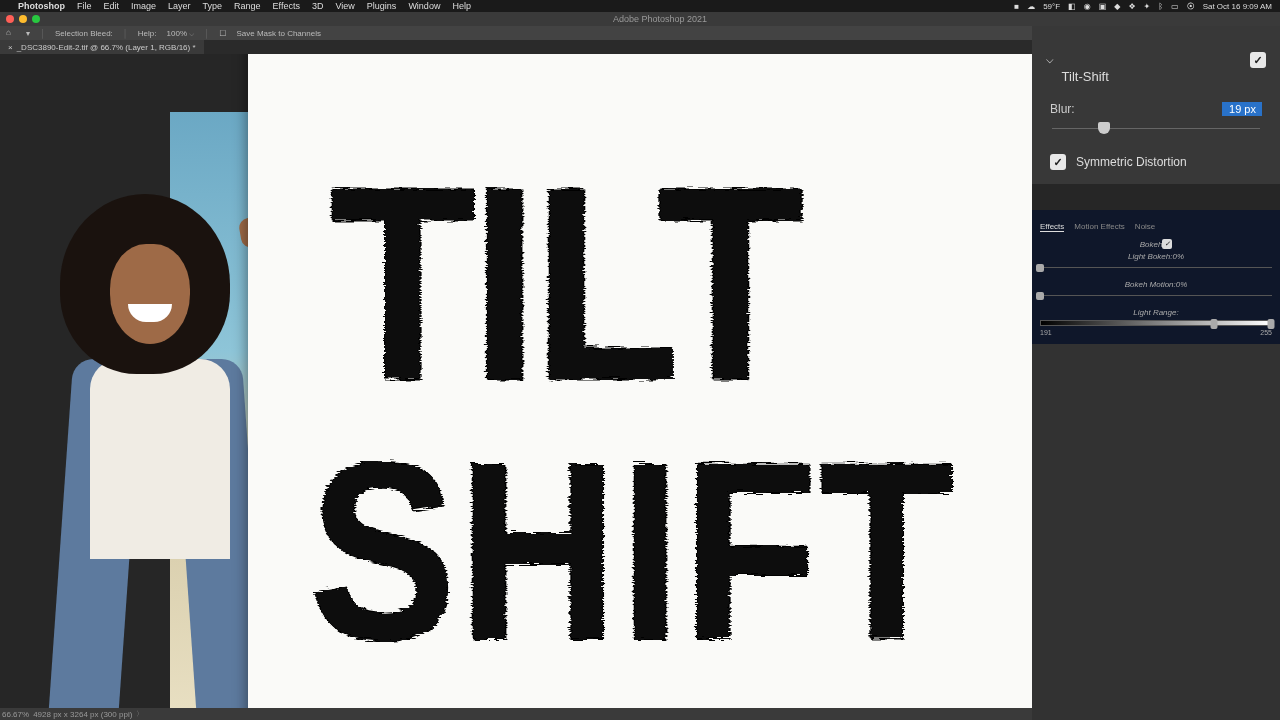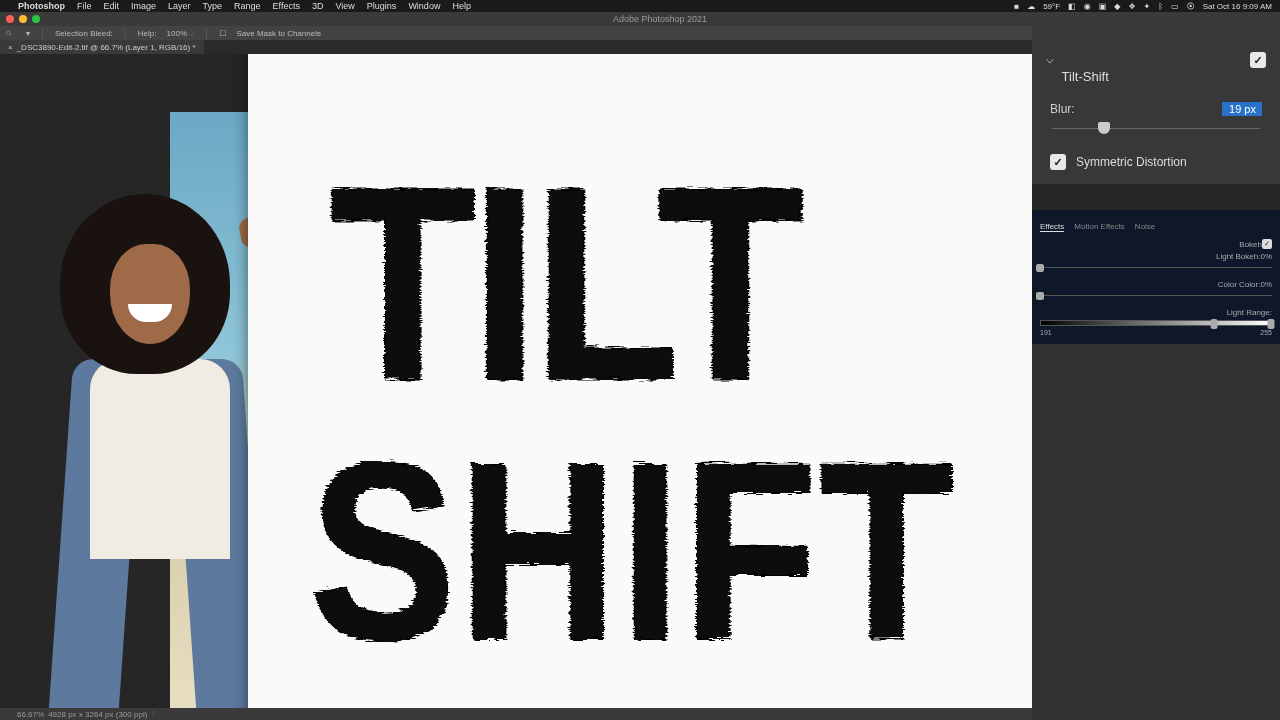--- a/index.html
+++ b/index.html
@@ -45,21 +45,21 @@
 .person .hand1 { position:absolute; left:210px; top:42px; width:40px; height:30px; background:#9e6a47; border-radius:10px; transform:rotate(-10deg); }
 .person .hand2 { position:absolute; left:220px; top:340px; width:45px; height:35px; background:#9e6a47; border-radius:12px; }
 
 .white-board { position:absolute; left:248px; top:-30px; width:784px; height:700px; background:#fafaf8; box-shadow:-2px 0 12px rgba(0,0,0,.4); }
 .brush-text { position:absolute; font-weight:900; color:#0a0a0a; letter-spacing:-.02em; font-family:"Arial Black",sans-serif; text-shadow:1px 0 0 #000,-1px 0 0 #000,0 1px 0 #000,0 -1px 0 #000; }
 .line1 { top:120px; left:80px; font-size:240px; transform:scaleY(1.15); }
 .line2 { top:400px; left:60px; font-size:220px; transform:scaleY(1.15); letter-spacing:.01em; }
 .brush-text span { display:inline-block; filter:url(#rough); }
 
 
-.status-bar { position:absolute; bottom:0; left:0; right:248px; height:12px; background:#3a3a3a; display:flex; align-items:center; font-size:8px; color:#999; padding:0 17px; gap:4px; }
+.status-bar { position:absolute; bottom:0; left:0; right:248px; height:12px; background:#3a3a3a; display:flex; align-items:center; font-size:8px; color:#999; padding:0 2px; gap:4px; }
 .status-bar .chev { font-size:7px; }
 
 
 .right-col { position:absolute; top:26px; right:0; bottom:0; width:248px; background:#383838; display:flex; flex-direction:column; }
 
 .tilt-panel { background:#383838; padding:0; }
 .tp-header { display:flex; align-items:center; padding:10px 14px; font-size:13px; color:#ddd; }
 .tp-header .chev { margin-right:8px; font-size:10px; cursor:pointer; }
 .tp-header .title { flex:1;margin-top:33px; }
 .tp-header .chk { width:16px; height:16px; background:#e8e8e8; border-radius:3px; display:flex; align-items:center; justify-content:center; color:#222; font-size:11px; font-weight:bold; cursor:pointer; }
@@ -74,21 +74,21 @@
 
 .sym-row { display:flex; align-items:center; gap:10px; padding:10px 18px 14px; font-size:12px; color:#ddd; }
 .sym-row .chk { width:16px; height:16px; background:#e8e8e8; border-radius:3px; display:flex; align-items:center; justify-content:center; color:#222; font-size:11px; font-weight:bold; cursor:pointer; }
 
 .dark-gap { flex:0 0 auto; height:26px; background:#262626; }
 
 .fx-panel { background:#0f172a; font-size:8px; color:#aaa; padding:8px 6px 8px; }
 .fx-tabs { display:flex; gap:10px; padding:4px 2px; font-size:8px; }
 .fx-tabs .tab { color:#888; cursor:pointer; }
 .fx-tabs .tab.active { color:#ddd; border-bottom:1px solid #ddd; }
-.fx-row { display:flex; justify-content:flex-end; align-items:center; padding:3px 2px 0; }
+.fx-row { display:flex; justify-content:center; align-items:center; padding:3px 2px 0;font-style:italic; }
 .fx-row .mini-chk { width:10px; height:10px; background:#ddd; border-radius:2px; font-size:7px; display:flex; align-items:center; justify-content:center; color:#222; }
 .fx-slider { position:relative; height:10px; margin:2px 2px 4px; }
 .fx-slider .track { position:absolute; top:4px; left:0; right:0; height:1px; background:#555; }
 .fx-slider .thumb { position:absolute; top:1px; width:8px; height:8px; background:#aaa; border-radius:2px; transform:translateX(-50%); }
 .fx-range-bar { height:6px; background:linear-gradient(90deg,#000,#fff); margin:3px 2px; position:relative; border:1px solid #555; }
 .fx-range-bar .h { position:absolute; top:-2px; width:7px; height:10px; background:#aaa; border-radius:2px; transform:translateX(-50%); }
 .fx-range-vals { display:flex; justify-content:space-between; font-size:7px; padding:0 2px; }
 
 .panel-fill { flex:1; background:#323232; }
 </style>
@@ -234,21 +234,21 @@
     </div>
     <div class="fx-row">
       <span>Light Bokeh:</span>
       <span>0%</span>
     </div>
     <div class="fx-slider">
         <div class="track"></div>
         <div class="thumb" style="left:0%"></div>
       </div>
     <div class="fx-row">
-      <span>Color Color:</span>
+      <span>Bokeh Motion:</span>
       <span>0%</span>
     </div>
     <div class="fx-slider">
         <div class="track"></div>
         <div class="thumb" style="left:0%"></div>
       </div>
     <div class="fx-row">
       <span>Light Range:</span>
       <span></span>
     </div>

